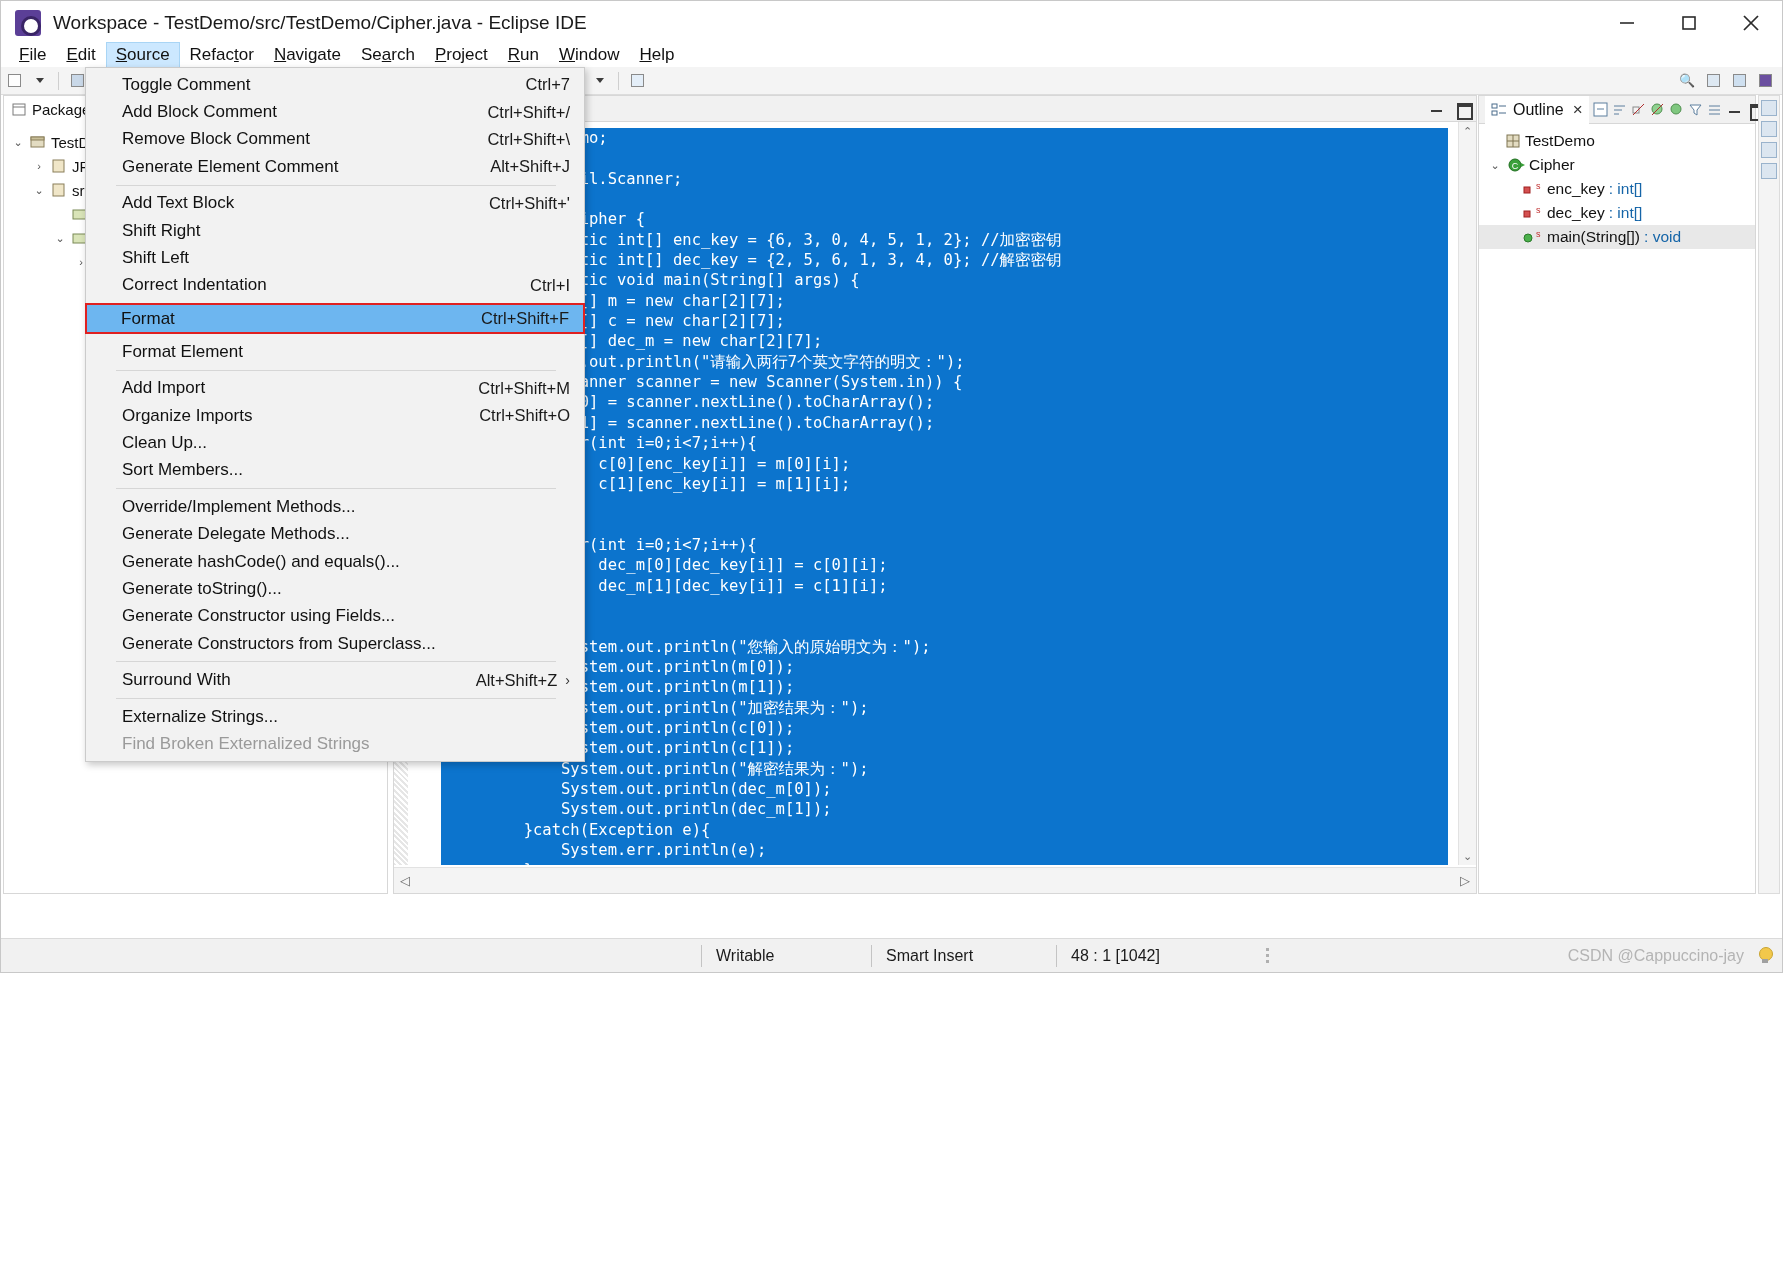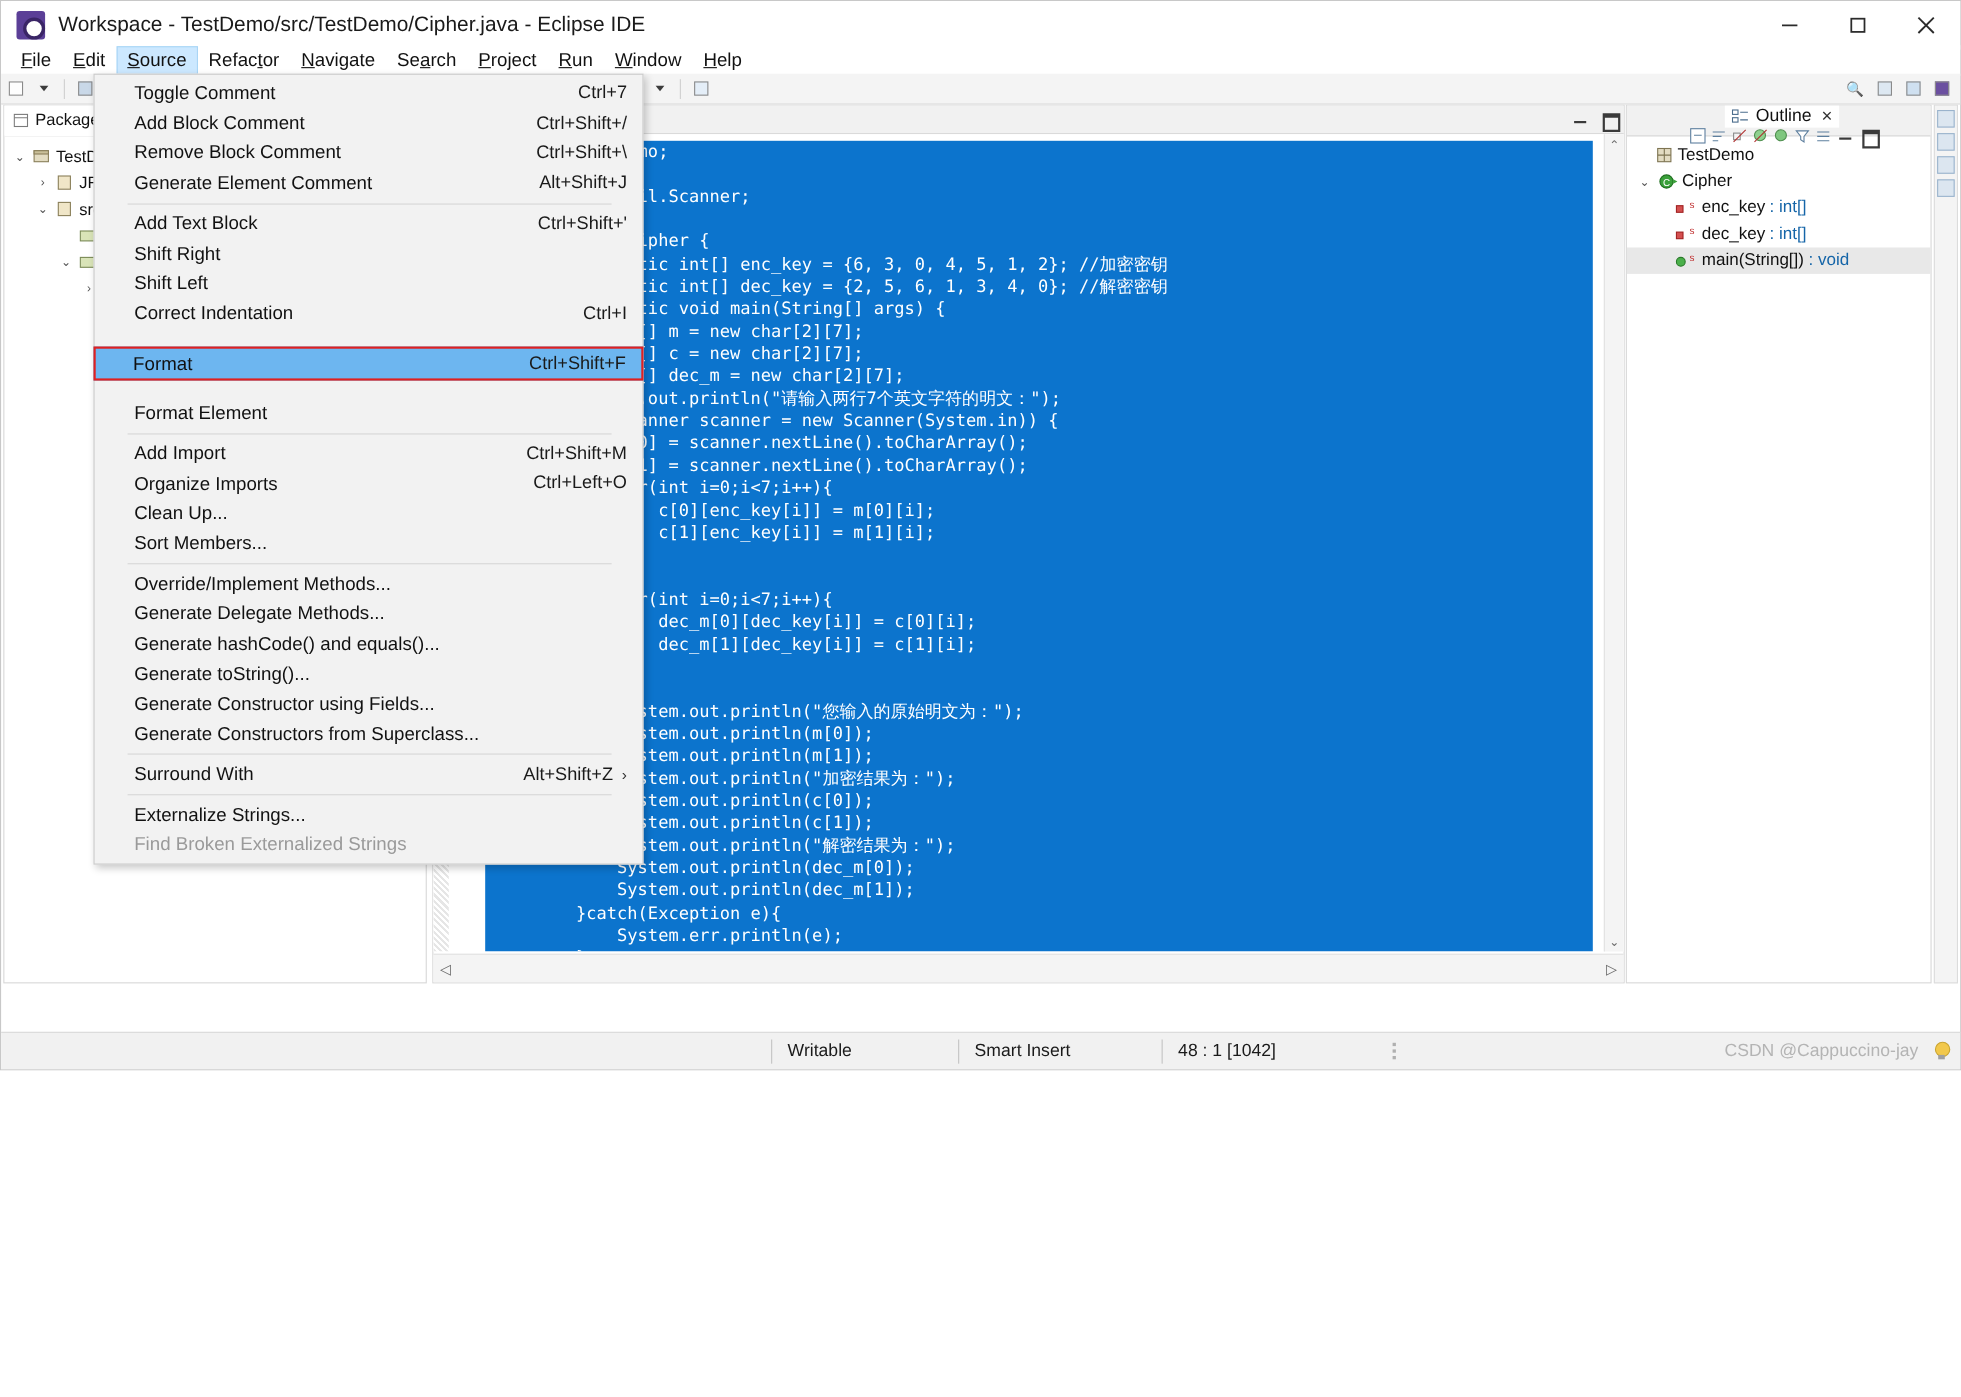--- a/index.html
+++ b/index.html
@@ -168,21 +168,21 @@
     padding: 0 6px; font-size: 13px; color: #6a6a6a;
   }
 
   
   .outline {
     position: absolute; top: 94px; right: 26px; width: 278px; bottom: 78px;
     background: #ffffff; border: 1px solid #d7d7d7;
   }
   .outline-tabbar {
     height: 28px; background: #f1f1f1; border-bottom: 1px solid #d7d7d7;
-    display: flex; align-items: center; padding-left: 6px; flex-direction: column;
+    display: flex; align-items: center; padding-left: 6px;
   }
   .outline-tab {
     display: flex; align-items: center; gap: 6px; font-size: 16px;
     background: #ffffff; height: 28px; padding: 0 6px; color: #111;
   }
   .out-icons { display: flex; align-items: center; gap: 3px; margin-left: 4px; }
   .out-ico { width: 16px; height: 16px; }
   .outline-tree { padding-top: 5px; font-size: 15.5px; color: #111; }
   .o-row {
     display: flex; align-items: center; height: 24px; gap: 4px;
@@ -240,21 +240,21 @@
     padding-left: 36px; padding-right: 14px;
     font-size: 17px; color: #111; white-space: nowrap;
   }
   .dd-item .lbl { flex: 1; }
   .dd-item .acc { color: #1a1a1a; font-size: 16.5px; }
   .dd-item .sub { margin-left: 8px; font-size: 14px; color: #333; }
   .dd-item.disabled .lbl { color: #9a9a9a; }
   .dd-sep { height: 1px; background: #d6d6d6; margin: 4px 28px 4px 30px; }
   .dd-item.highlight {
     background: #6db6f0; border: 2px solid #e02020;
-    height: 31px; margin: 16px -1px; padding-left: 34px;
+    height: 31px; margin: 4px -1px; padding-left: 34px;
   }
 </style>
 </head>
 <body>
 
 <div id="app">
 
   <div class="titlebar">
     <div class="title-icon"></div>
     <div class="title-text">Workspace - TestDemo/src/TestDemo/Cipher.java - Eclipse IDE</div>
@@ -653,21 +653,21 @@
       <div class="dd-item">
         <span class="lbl">Format Element</span>
       </div>
       <div class="dd-sep"></div>
       <div class="dd-item">
         <span class="lbl">Add Import</span>
         <span class="acc">Ctrl+Shift+M</span>
       </div>
       <div class="dd-item">
         <span class="lbl">Organize Imports</span>
-        <span class="acc">Ctrl+Left+O</span>
+        <span class="acc">Ctrl+Shift+O</span>
       </div>
       <div class="dd-item">
         <span class="lbl">Clean Up...</span>
       </div>
       <div class="dd-item">
         <span class="lbl">Sort Members...</span>
       </div>
       <div class="dd-sep"></div>
       <div class="dd-item">
         <span class="lbl">Override/Implement Methods...</span>

